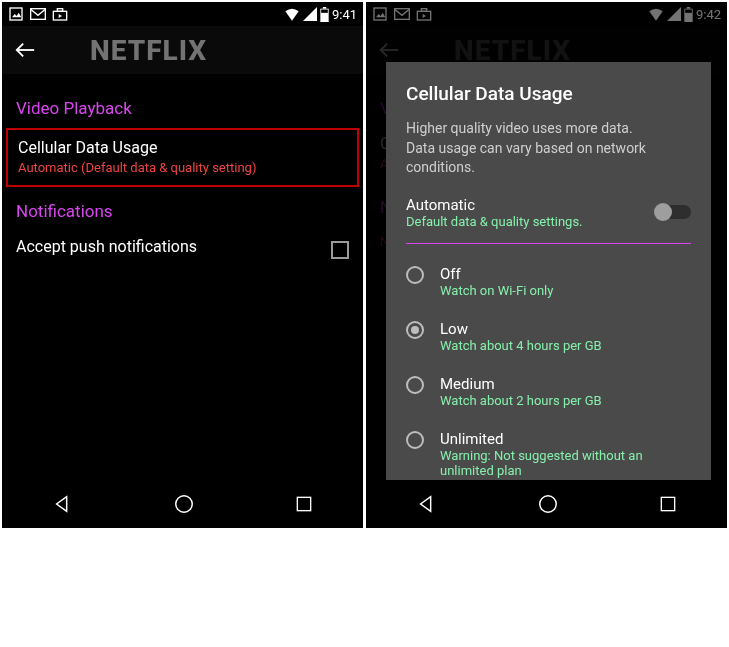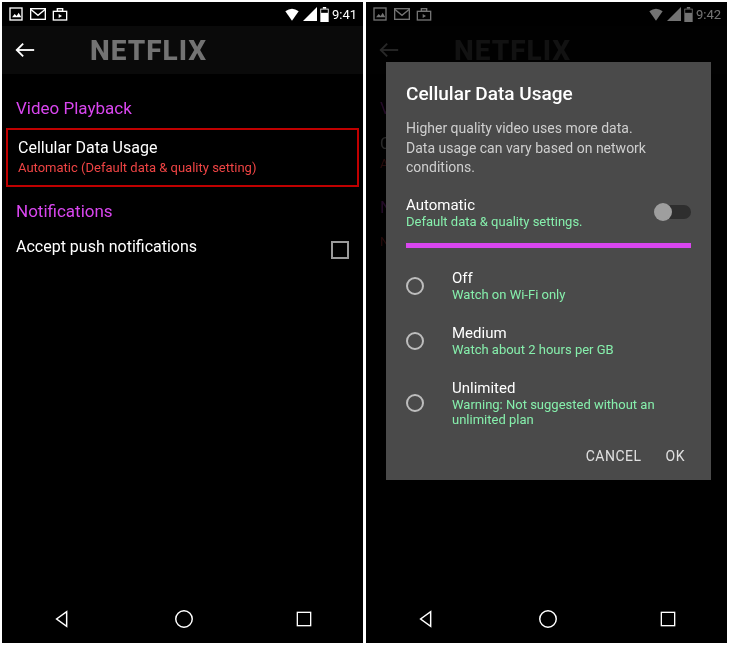--- a/index.html
+++ b/index.html
@@ -1,41 +1,41 @@
 <!DOCTYPE html>
 <html><head>
 <meta charset="utf-8">
 <style>
 * { margin:0; padding:0; box-sizing:border-box; font-family: Roboto, Arial, sans-serif; }
 body { background:#fff; display:flex; gap:3px; padding:2px; }
-.phone { width:361px; height:641px; background:#000; position:relative; overflow:hidden; color:#fff; }
+.phone { width:361px; height:526px; background:#000; position:relative; overflow:hidden; color:#fff; }
 .status-bar { height:24px; background:#000; display:flex; align-items:center; padding:0 6px; font-size:13px; justify-content:space-between; }
 .status-left { display:flex; gap:6px; align-items:center; }
 .status-right { display:flex; gap:3px; align-items:center; }
 .status-right svg, .status-left svg { display:block; }
 .app-header { height:48px; display:flex; align-items:center; padding:0 12px; gap:18px; background:#0a0a0a; }
 .brand { color:#737373; font-weight:800; letter-spacing:1px; font-size:28px;margin-left:36px; }
 .content { padding:10px 14px; }
 .section-title { color:#d946ef; font-size:17px; margin:14px 0 10px; }
 .setting { padding:6px 0 10px; }
 .setting-title { font-size:16px; color:#fff; margin-bottom:2px; }
 .setting-sub { font-size:13px; color:#ef4444; line-height:1.35; }
 .row { display:flex; align-items:center; justify-content:space-between; gap:6px; }
 .checkbox { width:18px; height:18px; border:2px solid #9a9a9a; margin-top:4px; flex-shrink:0; }
 .highlight { border:2px solid #c00000; padding:8px 10px; margin:0 -10px 6px; }
 .nav-bar { position:absolute; bottom:0; left:0; right:0; height:48px; background:#000; display:flex; align-items:center; justify-content:space-around; }
 .dim { opacity:0.35; }
 .scrim { position:absolute; inset:0; background:rgba(0,0,0,0.55); }
 .dialog { position:absolute; top:60px; left:20px; right:16px; background:#4a4a4a; color:#e8e8e8; padding:20px 20px 10px; }
 .dialog-title { font-size:19px; font-weight:500; margin-bottom:14px; color:#fff; }
 .dialog-desc { font-size:14px; color:#cfcfcf; line-height:1.4; margin-bottom:18px; }
-.auto-row { display:flex; justify-content:space-between; align-items:center; padding-bottom:14px; border-bottom:5px solid #d946ef; margin-bottom:10px; }
+.auto-row { display:flex; justify-content:space-between; align-items:center; padding-bottom:14px; border-bottom:1px solid #d946ef; margin-bottom:10px; }
 .toggle { width:36px; height:14px; background:#2e2e2e; border-radius:10px; position:relative; }
 .toggle-knob { position:absolute; width:18px; height:18px; background:#9e9e9e; border-radius:50%; top:-2px; left:-1px; }
-.radio-row { display:flex; gap:28px; padding:11px 0; align-items:center; }
+.radio-row { display:flex; gap:16px; padding:11px 0; align-items:flex-start; }
 .radio { width:18px; height:18px; border:2px solid #bdbdbd; border-radius:50%; margin-top:1px; flex-shrink:0; position:relative; }
 .radio.selected::after { content:""; position:absolute; inset:3px; background:#bdbdbd; border-radius:50%; }
 .radio-label { font-size:15px; color:#fff; }
 .radio-sub { font-size:13px; color:#86efac; }
 .dialog-btns { display:flex; justify-content:flex-end; gap:24px; padding:10px 6px 6px; }
 .dialog-btn { color:#e0e0e0; font-size:14px; font-weight:400; letter-spacing:0.5px; }
 .time { font-size:13px; }
 </style>
 </head>
 <body>
@@ -186,20 +186,27 @@
 
     <div id="radio-list">
         <div class="radio-row">
           <div class="radio"></div>
           <div>
             <div class="radio-label">Off</div>
             <div class="radio-sub">Watch on Wi-Fi only</div>
           </div>
         </div>
         <div class="radio-row">
+          <div class="radio selected"></div>
+          <div>
+            <div class="radio-label">Low</div>
+            <div class="radio-sub">Watch about 4 hours per GB</div>
+          </div>
+        </div>
+        <div class="radio-row">
           <div class="radio"></div>
           <div>
             <div class="radio-label">Medium</div>
             <div class="radio-sub">Watch about 2 hours per GB</div>
           </div>
         </div>
         <div class="radio-row">
           <div class="radio"></div>
           <div>
             <div class="radio-label">Unlimited</div>

